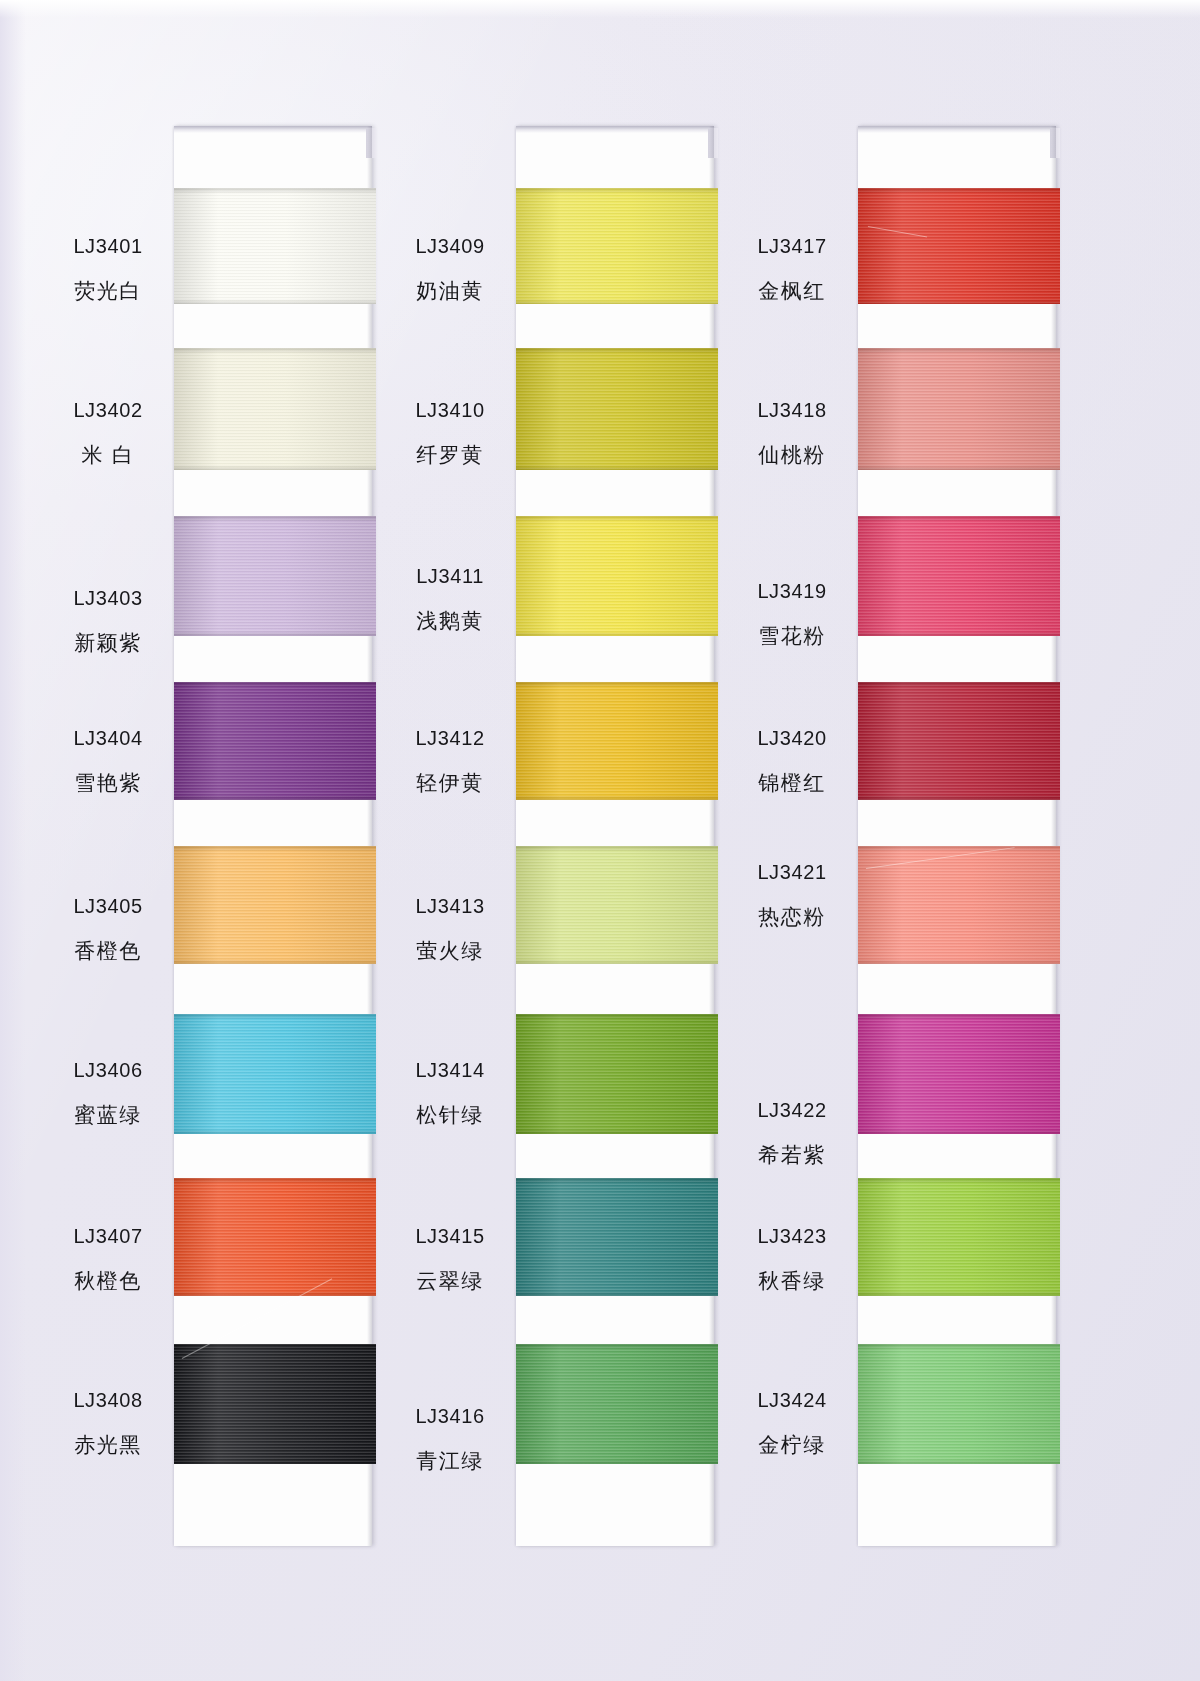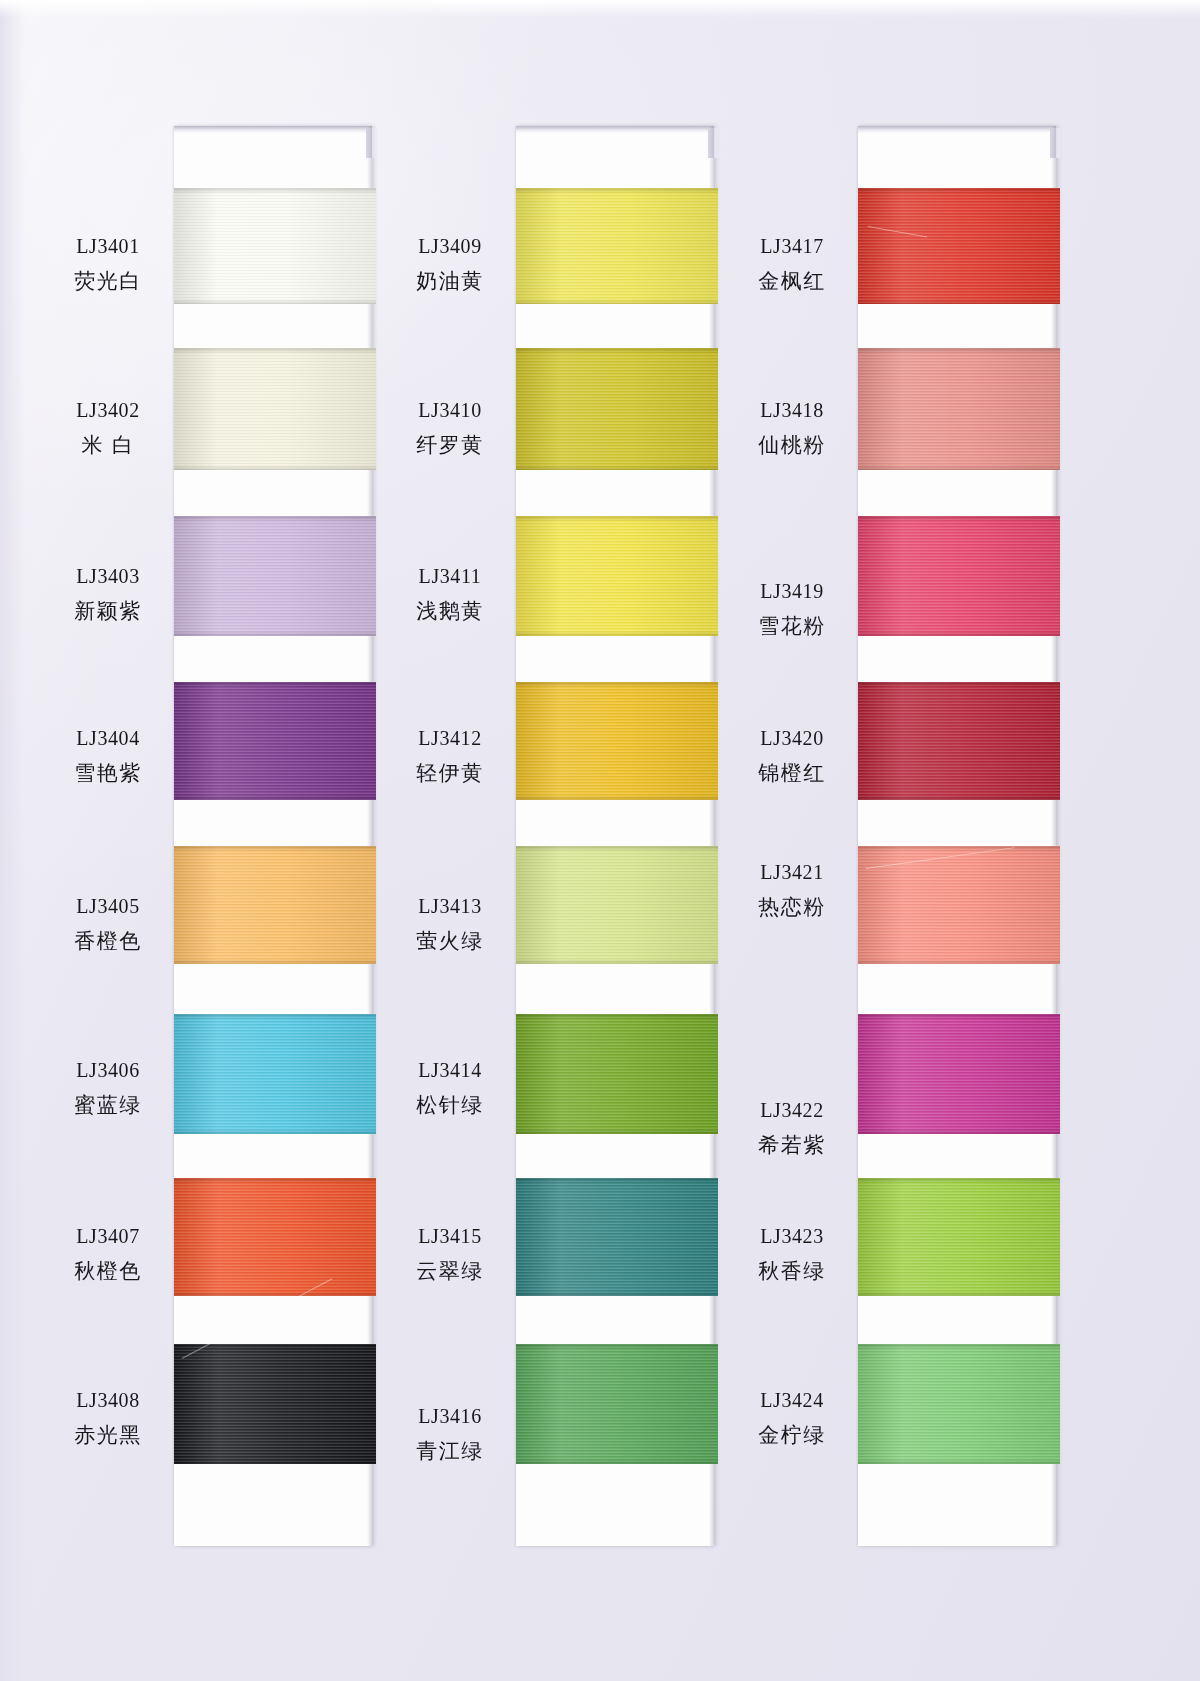--- a/index.html
+++ b/index.html
@@ -191,28 +191,27 @@
     left: 0;
     width: 112px;
     text-align: center;
     color: #18181b;
     line-height: 1.28;
   }
   .label-code {
     font-size: 20px;
     letter-spacing: 0.6px;
     white-space: nowrap;
-    font-family: Liberation Serif, serif;
   }
   .label-name {
     font-size: 21px;
     font-family: "DejaVu Sans", "Liberation Sans", sans-serif;
     letter-spacing: 1.5px;
     white-space: nowrap;
-    margin-top: 8px;
+    margin-top: 18px;
   }
 
   
   .scratch {
     position: absolute;
     background: rgba(255,255,255,0.42);
     transform-origin: left center;
     pointer-events: none;
   }
 </style>
@@ -253,21 +252,21 @@
           <div class="label-code">LJ3402</div>
           <div class="label-name">米 白</div>
         </div>
         <div class="band" style="top: 390px; height: 120px;">
           <div class="band-fill" style="background: rgb(205, 183, 221);"></div>
           <div class="band-threads"></div>
           <div class="band-sheen"></div>
           <div class="band-topshade"></div>
           <div class="band-botshade"></div>
         </div>
-        <div class="label" style="top: 438px;">
+        <div class="label" style="top: 460px;">
           <div class="label-code">LJ3403</div>
           <div class="label-name">新颖紫</div>
         </div>
         <div class="band" style="top: 556px; height: 118px;">
           <div class="band-fill" style="background: rgb(119, 51, 138);"></div>
           <div class="band-threads"></div>
           <div class="band-sheen"></div>
           <div class="band-topshade"></div>
           <div class="band-botshade"></div>
         </div>

